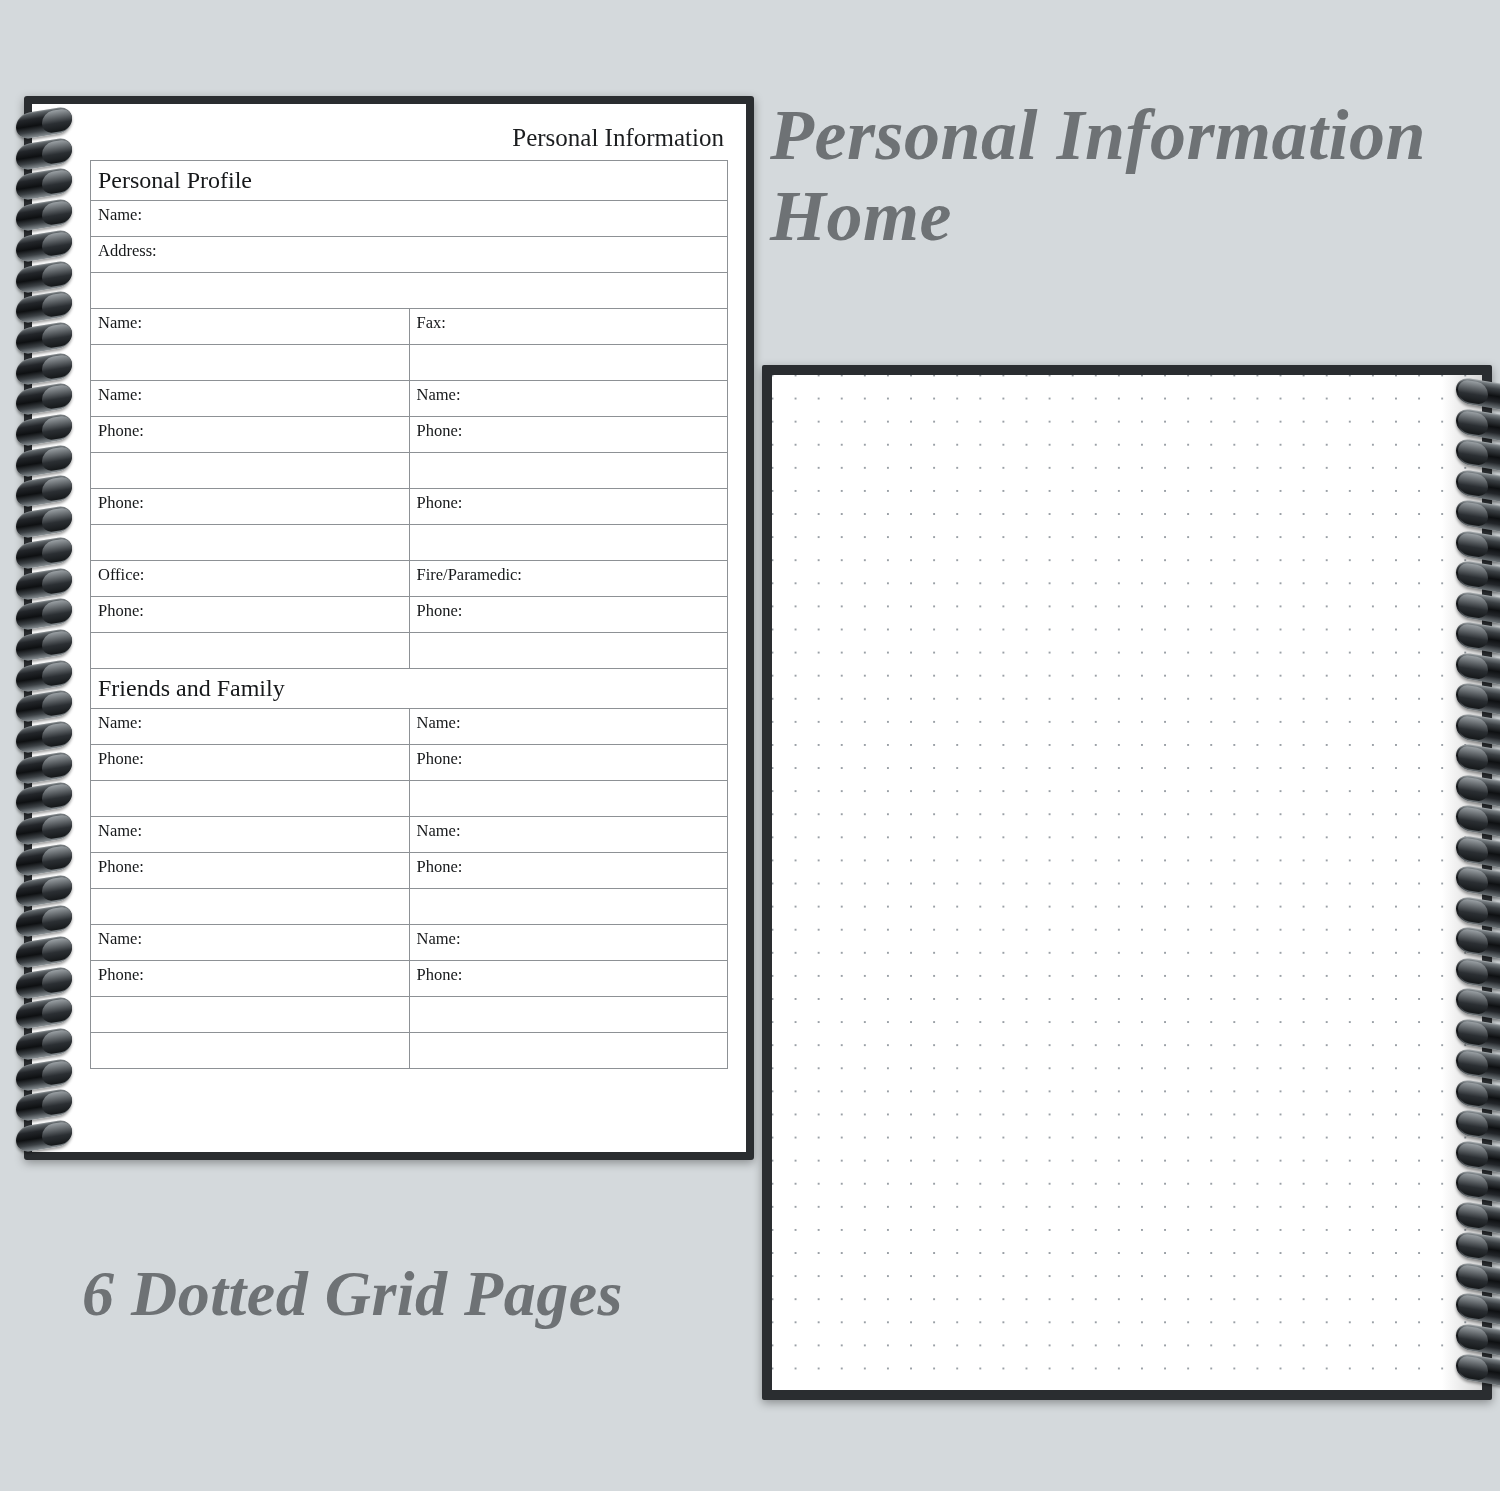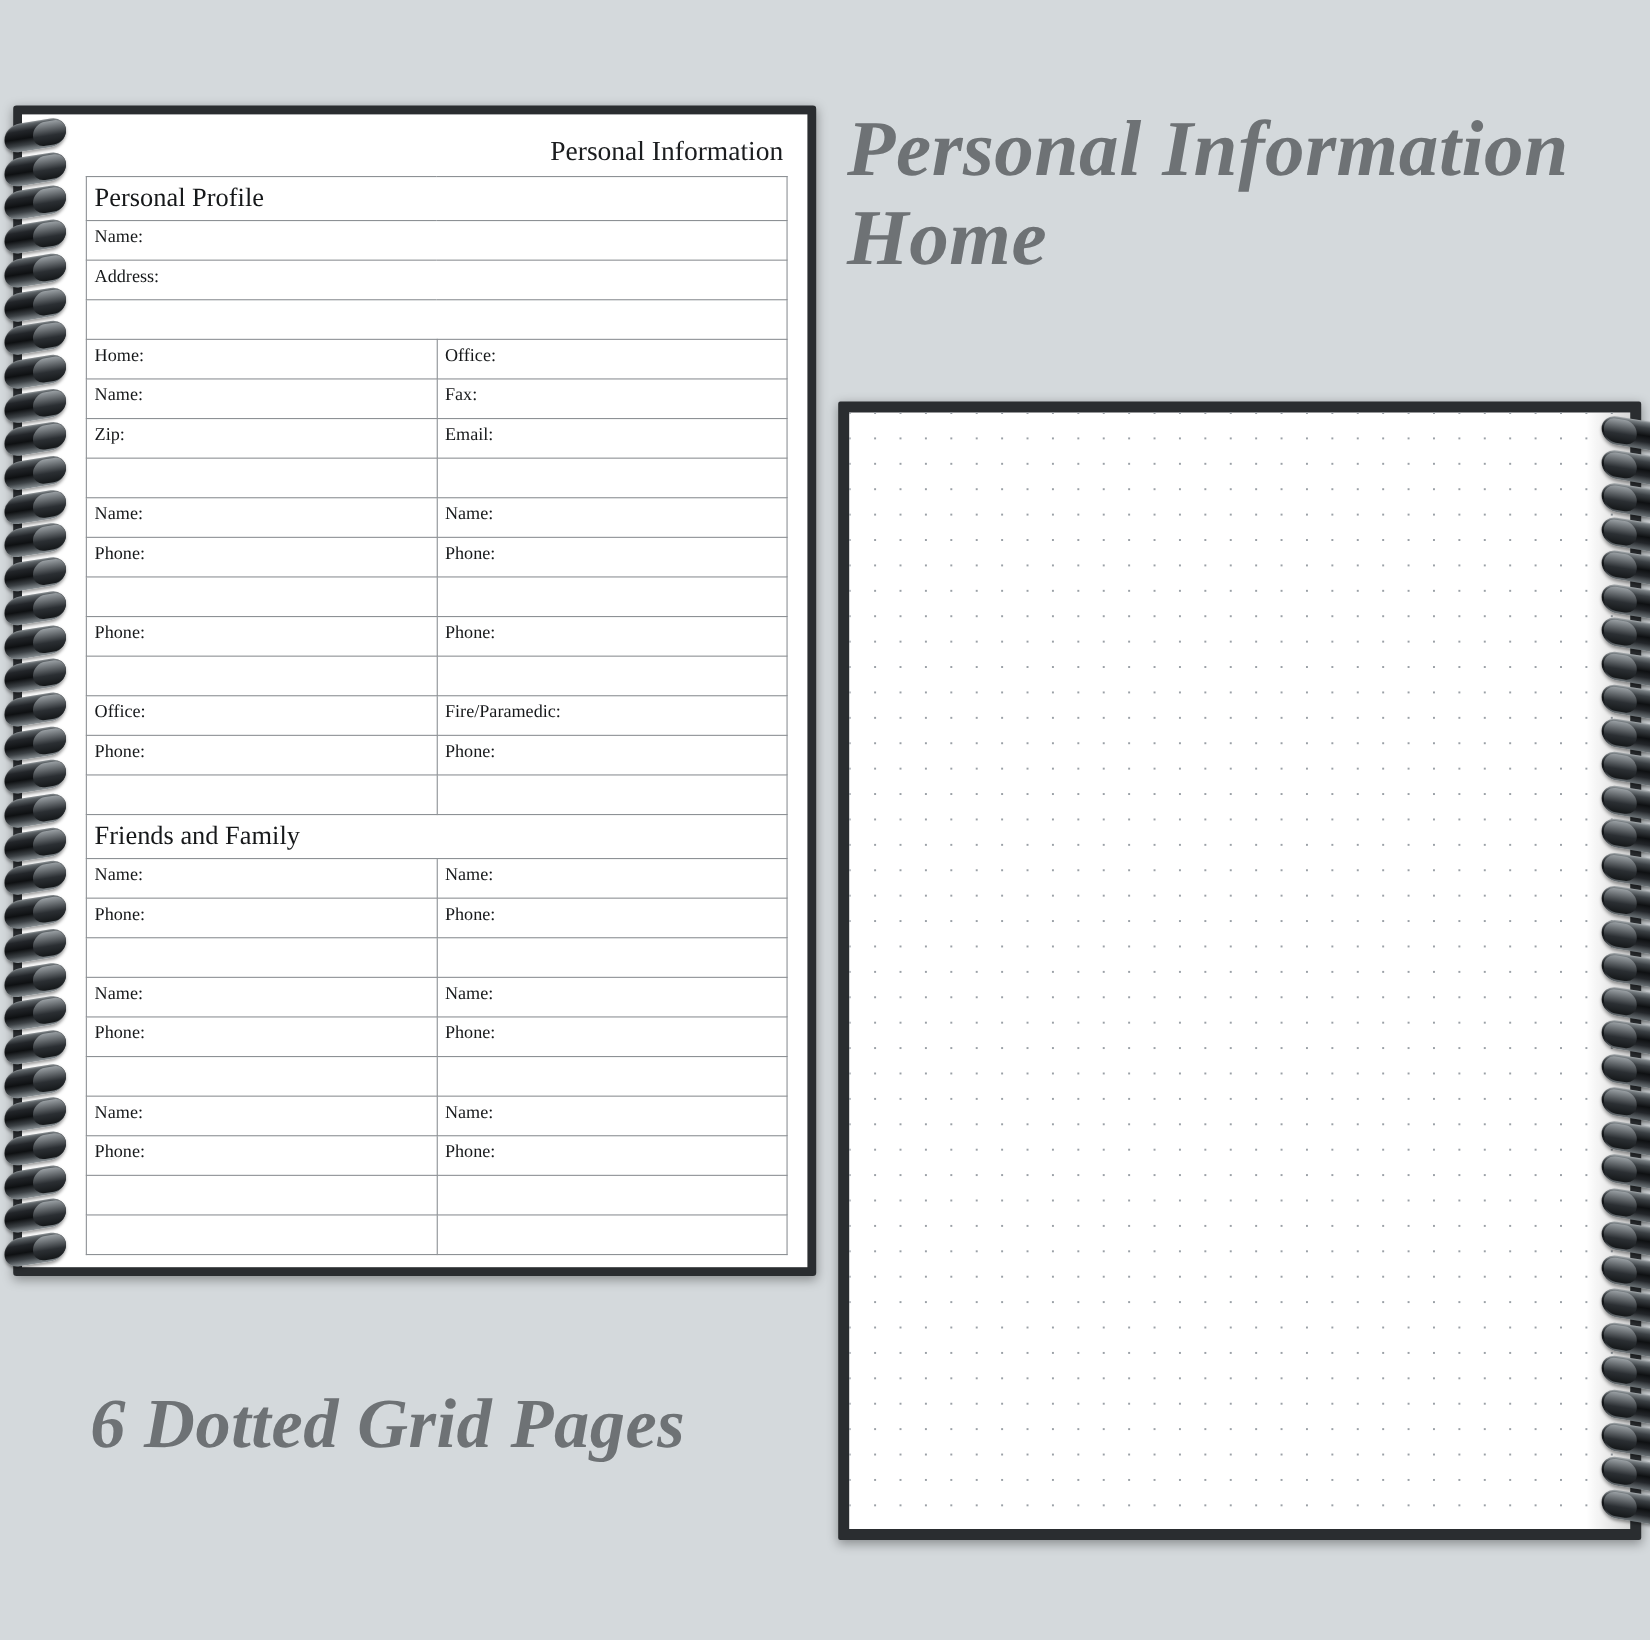--- a/index.html
+++ b/index.html
@@ -34,21 +34,21 @@
   #headline-bottom {
     left: 82px;
     top: 1258px;
     width: 680px;
     font-size: 64px;
   }
 
   
   #left-notebook {
     position: absolute;
-    left: 12px;
+    left: 24px;
     top: 96px;
     width: 730px;
     height: 1064px;
   }
   .book-frame {
     position: absolute;
     inset: 0;
     background: #2a2d30;
     border-radius: 3px;
     box-shadow: 0 3px 10px rgba(0,0,0,0.35);
@@ -215,30 +215,22 @@
           <tr>
             <td colspan="2">Name:</td>
           </tr>
           <tr>
             <td colspan="2">Address:</td>
           </tr>
           <tr>
             <td class="blank" colspan="2"></td>
           </tr>
           <tr>
-            <td>Home:</td>
-            <td>Office:</td>
-          </tr>
-          <tr>
             <td>Name:</td>
             <td>Fax:</td>
-          </tr>
-          <tr>
-            <td>Zip:</td>
-            <td>Email:</td>
           </tr>
           <tr>
             <td class="blank"></td>
             <td class="blank"></td>
           </tr>
 
           <tr>
             <td>Name:</td>
             <td>Name:</td>
           </tr>

